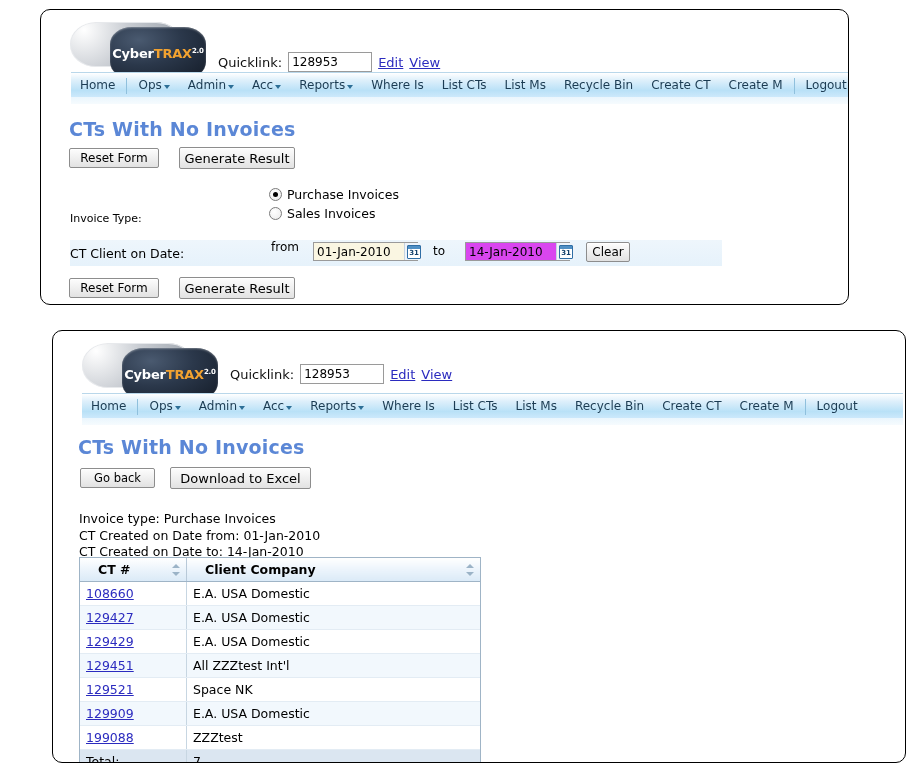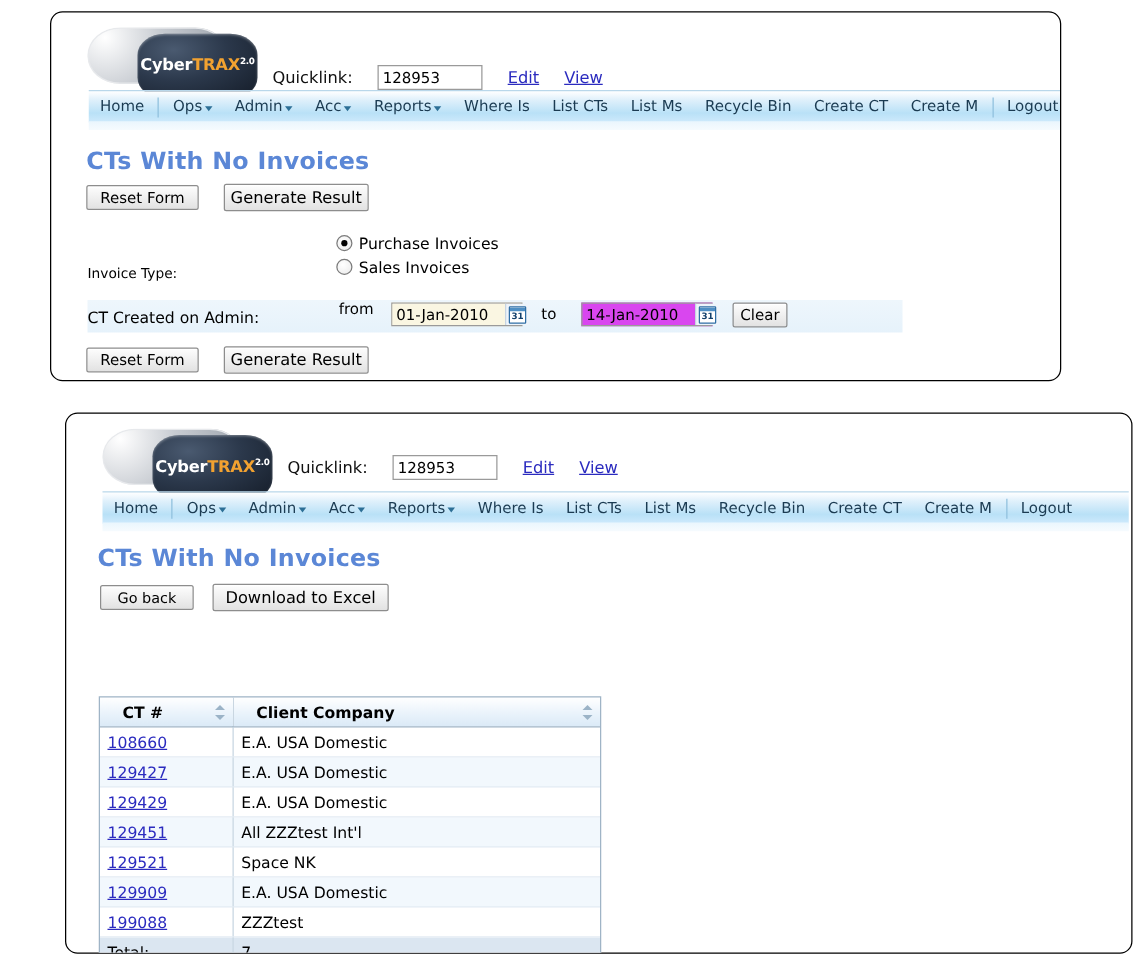--- a/index.html
+++ b/index.html
@@ -70,21 +70,21 @@
     line-height: 1;
   }
   .logo .w-cyber { color: #ffffff; }
   .logo .w-trax  { color: #f2a230; }
   .logo .w-ver   { color: #ffffff; font-size: 7px; vertical-align: super; }
 
   .quicklink-row {
     position: absolute;
     display: flex;
     align-items: center;
-    gap: 20px;
+    gap: 6px;
     font-size: 13px;
     color: #000000;
     white-space: nowrap;
   }
   .quicklink-label { font-size: 13px; color:#111; }
   .ql-input {
     width: 76px;
     height: 16px;
     border: 1px solid #9a9a9a;
     background: #ffffff;
@@ -437,21 +437,21 @@
           <span class="radio checked"></span>
           <span>Purchase Invoices</span>
         </div>
         <div class="radio-line">
           <span class="radio"></span>
           <span>Sales Invoices</span>
         </div>
       </div>
 
     <div class="date-band" style="left:29px; top:230px; width:652px; height:26px;"></div>
-    <div class="date-row-label" style="left:29px; top:236px;">CT Created on Admin:</div>
+    <div class="date-row-label" style="left:29px; top:236px;">CT Client on Date:</div>
     <div class="sub-label" style="left:230px; top:230px;">from</div>
 
     <div class="date-field hl" style="left:272px; top:232px; width:105px;">
       <input type="text" value="01-Jan-2010" style="">
       <span class="cal-btn">
         <span class="cal-ico">
             <span>31</span>
           </span>
       </span>
     </div>
@@ -535,20 +535,25 @@
           <span>Logout</span>
         </div>
       </div>
     <div class="navbar-under" style="left:29px; top:87px; width:821px;"></div>
 
     <div class="page-title" style="left:25px; top:105px;">CTs With No Invoices</div>
 
     <div class="btn abs" style="left:27px; top:137px; width:75px; height:20px; font-size:11.5px;">Go back</div>
     <div class="btn abs" style="left:117px; top:136px; width:141px; height:22px; font-size:13px;">Download to Excel</div>
 
+    <div class="summary" id="result-summary" style="left:26px; top:180px;">
+        <div>Invoice type: Purchase Invoices</div>
+        <div>CT Created on Date from: 01-Jan-2010</div>
+        <div>CT Created on Date to: 14-Jan-2010</div>
+      </div>
 
     <div class="tablewrap" style="left:26px; top:226px; width:402px;">
       <table class="grid">
         <thead>
           <tr>
             <th class="col-ct">
               <span>CT #</span>
               <span class="sort-ind">
                   <span class="up"></span>
                   <span class="dn"></span>

